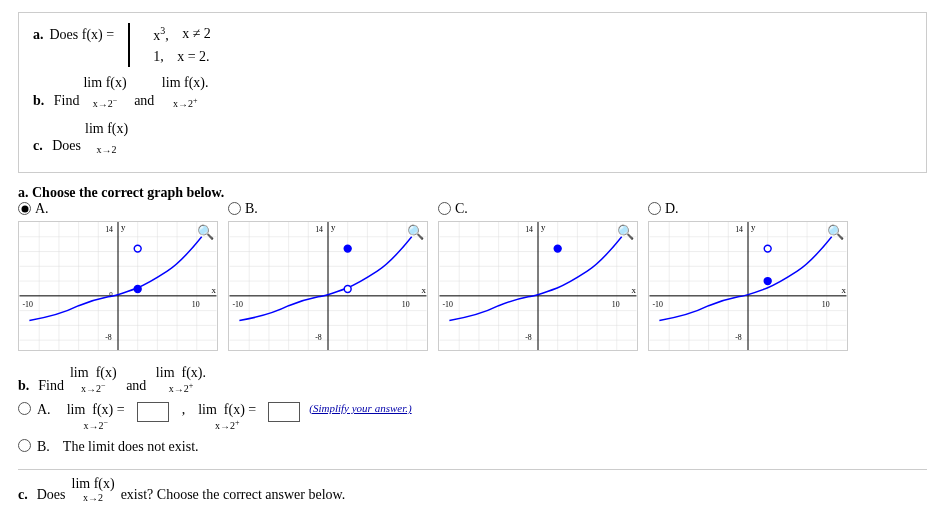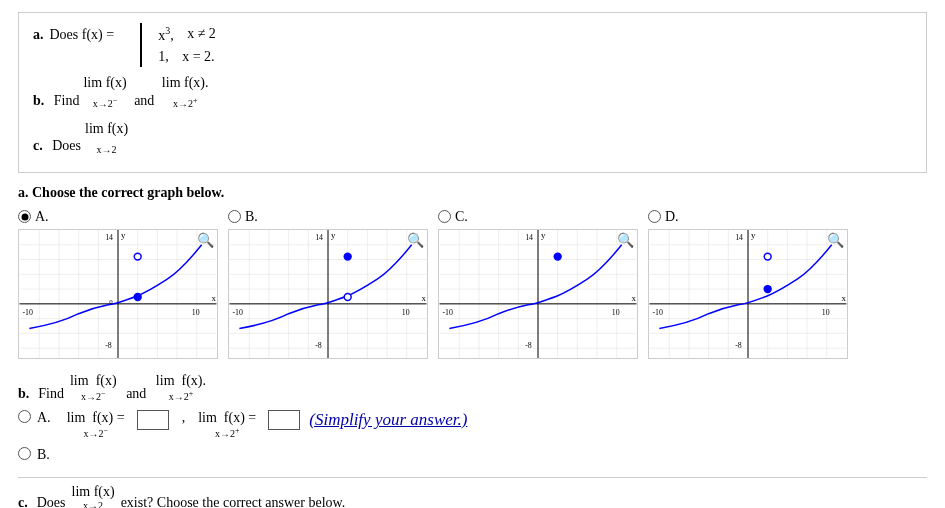--- a/index.html
+++ b/index.html
@@ -21,27 +21,27 @@
     .problem-row {
       display: flex;
       align-items: flex-start;
       margin-bottom: 4px;
     }
     .label { font-weight: bold; margin-right: 6px; white-space: nowrap; }
     .piecewise {
       display: inline-flex;
       flex-direction: column;
       border-left: 2px solid #000;
-      padding-left: 16px;
-      margin: 0 20px;
+      padding-left: 23px;
+      margin: 0 8px;
       font-size: 14px;
     }
     .piecewise-row { display: flex; gap: 10px; line-height: 1.5; }
     .sup { vertical-align: super; font-size: 10px; }
-    .section-title { font-weight: bold; margin-bottom: 8px; font-size: 14px; }
+    .section-title { font-weight: bold; font-size: 14px; }
     .section { margin-bottom: 14px; }
     .graphs-row {
       display: flex;
       gap: 10px;
       margin-bottom: 14px;
     }
     .graph-option {
       display: flex;
       flex-direction: column;
       align-items: flex-start;
@@ -98,21 +98,21 @@
       width: 32px;
       height: 20px;
       border: 1px solid #555;
       vertical-align: middle;
       margin: 0 3px;
     }
     .simplify-note {
       color: #00a;
       text-decoration: underline;
       font-style: italic;
-      font-size: 17px;
+      font-size: 11px;
     }
     .part-b-option {
       display: flex;
       align-items: flex-start;
       gap: 6px;
       margin-bottom: 8px;
     }
   </style>
 </head>
 <body>
@@ -371,20 +371,21 @@
       <span>lim &nbsp;f(x) =</span>
       <span style="font-size:10px;">x→2<sup style="font-size:8px;">+</sup></span>
     </span>
     <input type="text" class="answer-box" style="width: 32px; height: 20px; border: 1px solid rgb(85, 85, 85); margin: 0px 3px;">
     <span class="simplify-note">(Simplify your answer.)</span>
   </div>
 
   <div class="part-b-option">
     <span class="radio-circle"></span>
     <span>B.&nbsp;&nbsp;</span>
+    <span>The limit does not exist.</span>
   </div>
 </div>
 
 <hr style="border:none;border-top:1px solid #ccc;margin:6px 0;">
 
 <div class="section">
   <div style="display:flex;align-items:flex-end;gap:3px;margin-bottom:6px;">
     <span class="label">c.</span>
     <span>Does</span>
     <span style="display:inline-flex;flex-direction:column;align-items:center;margin:0 3px;">

